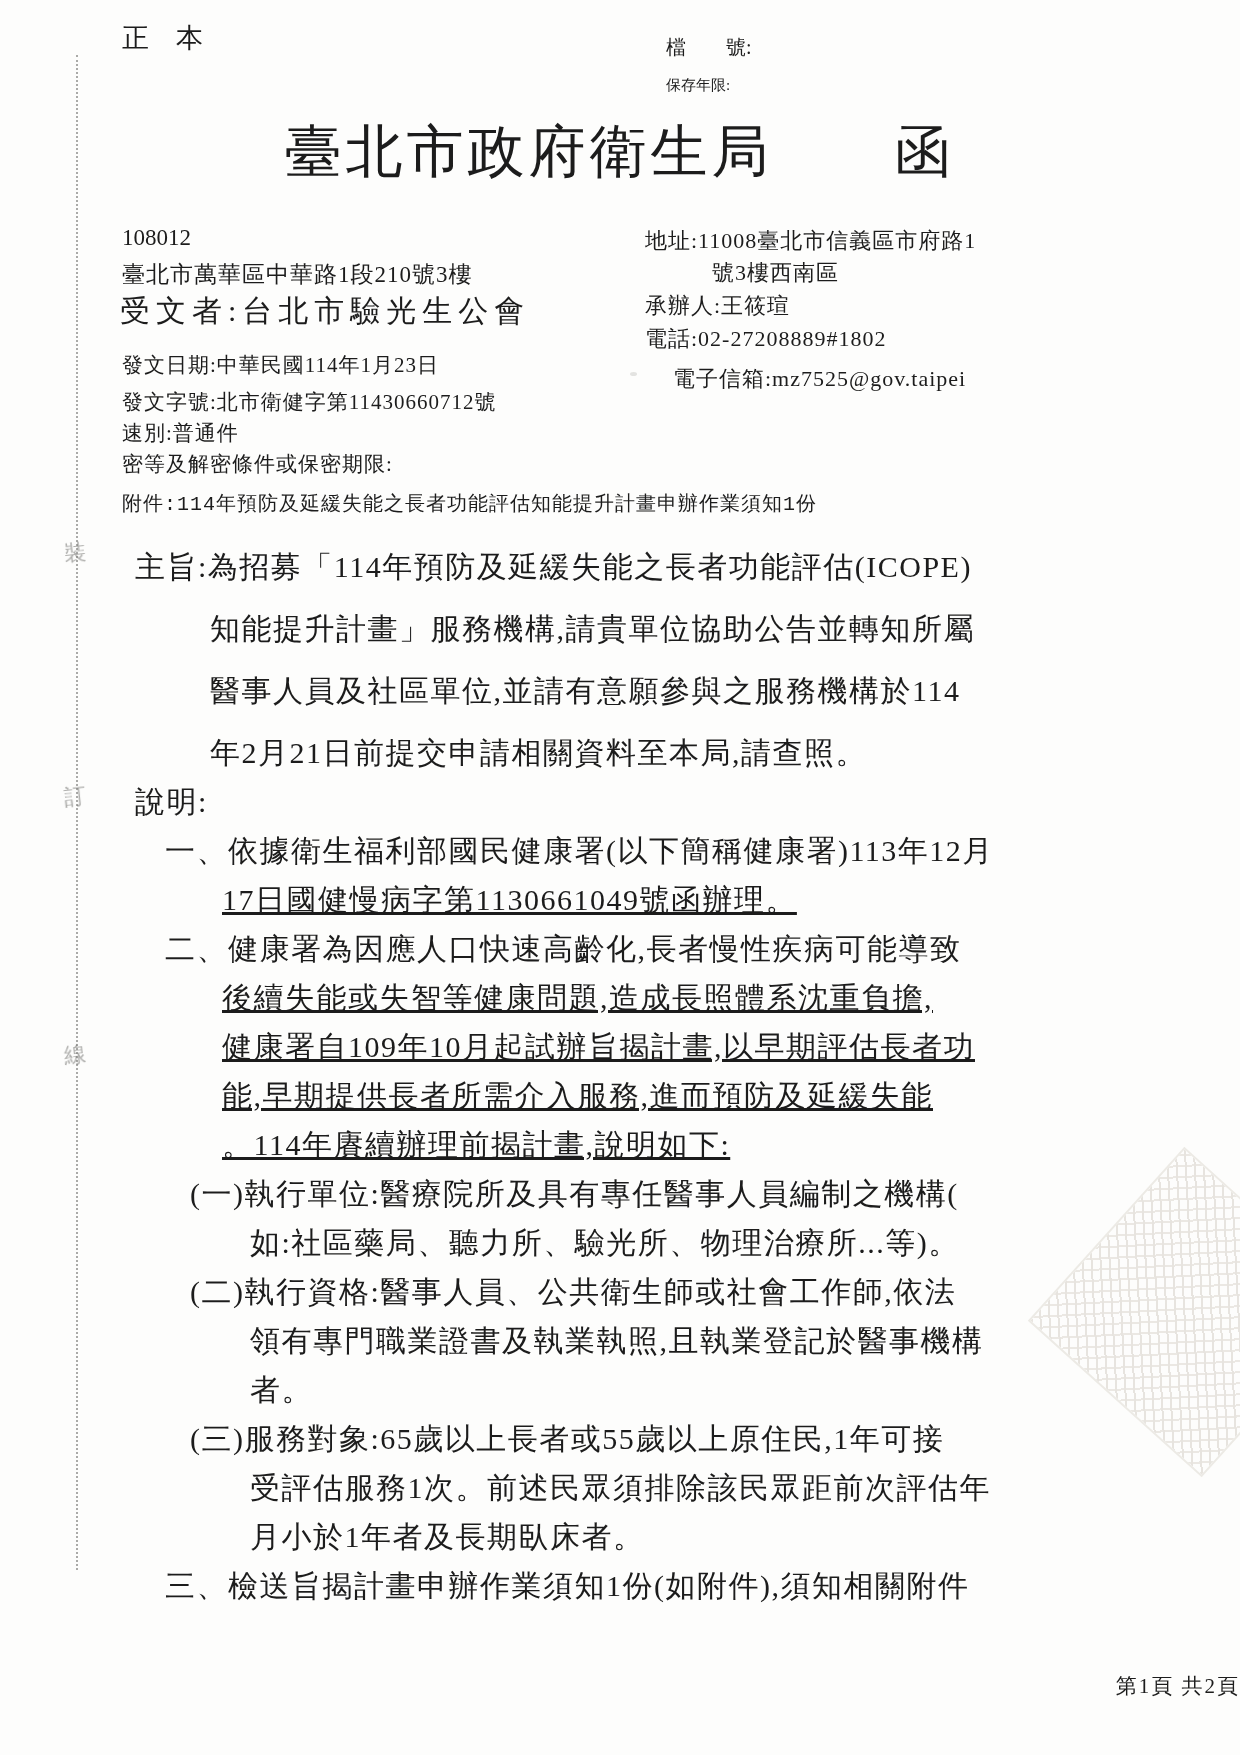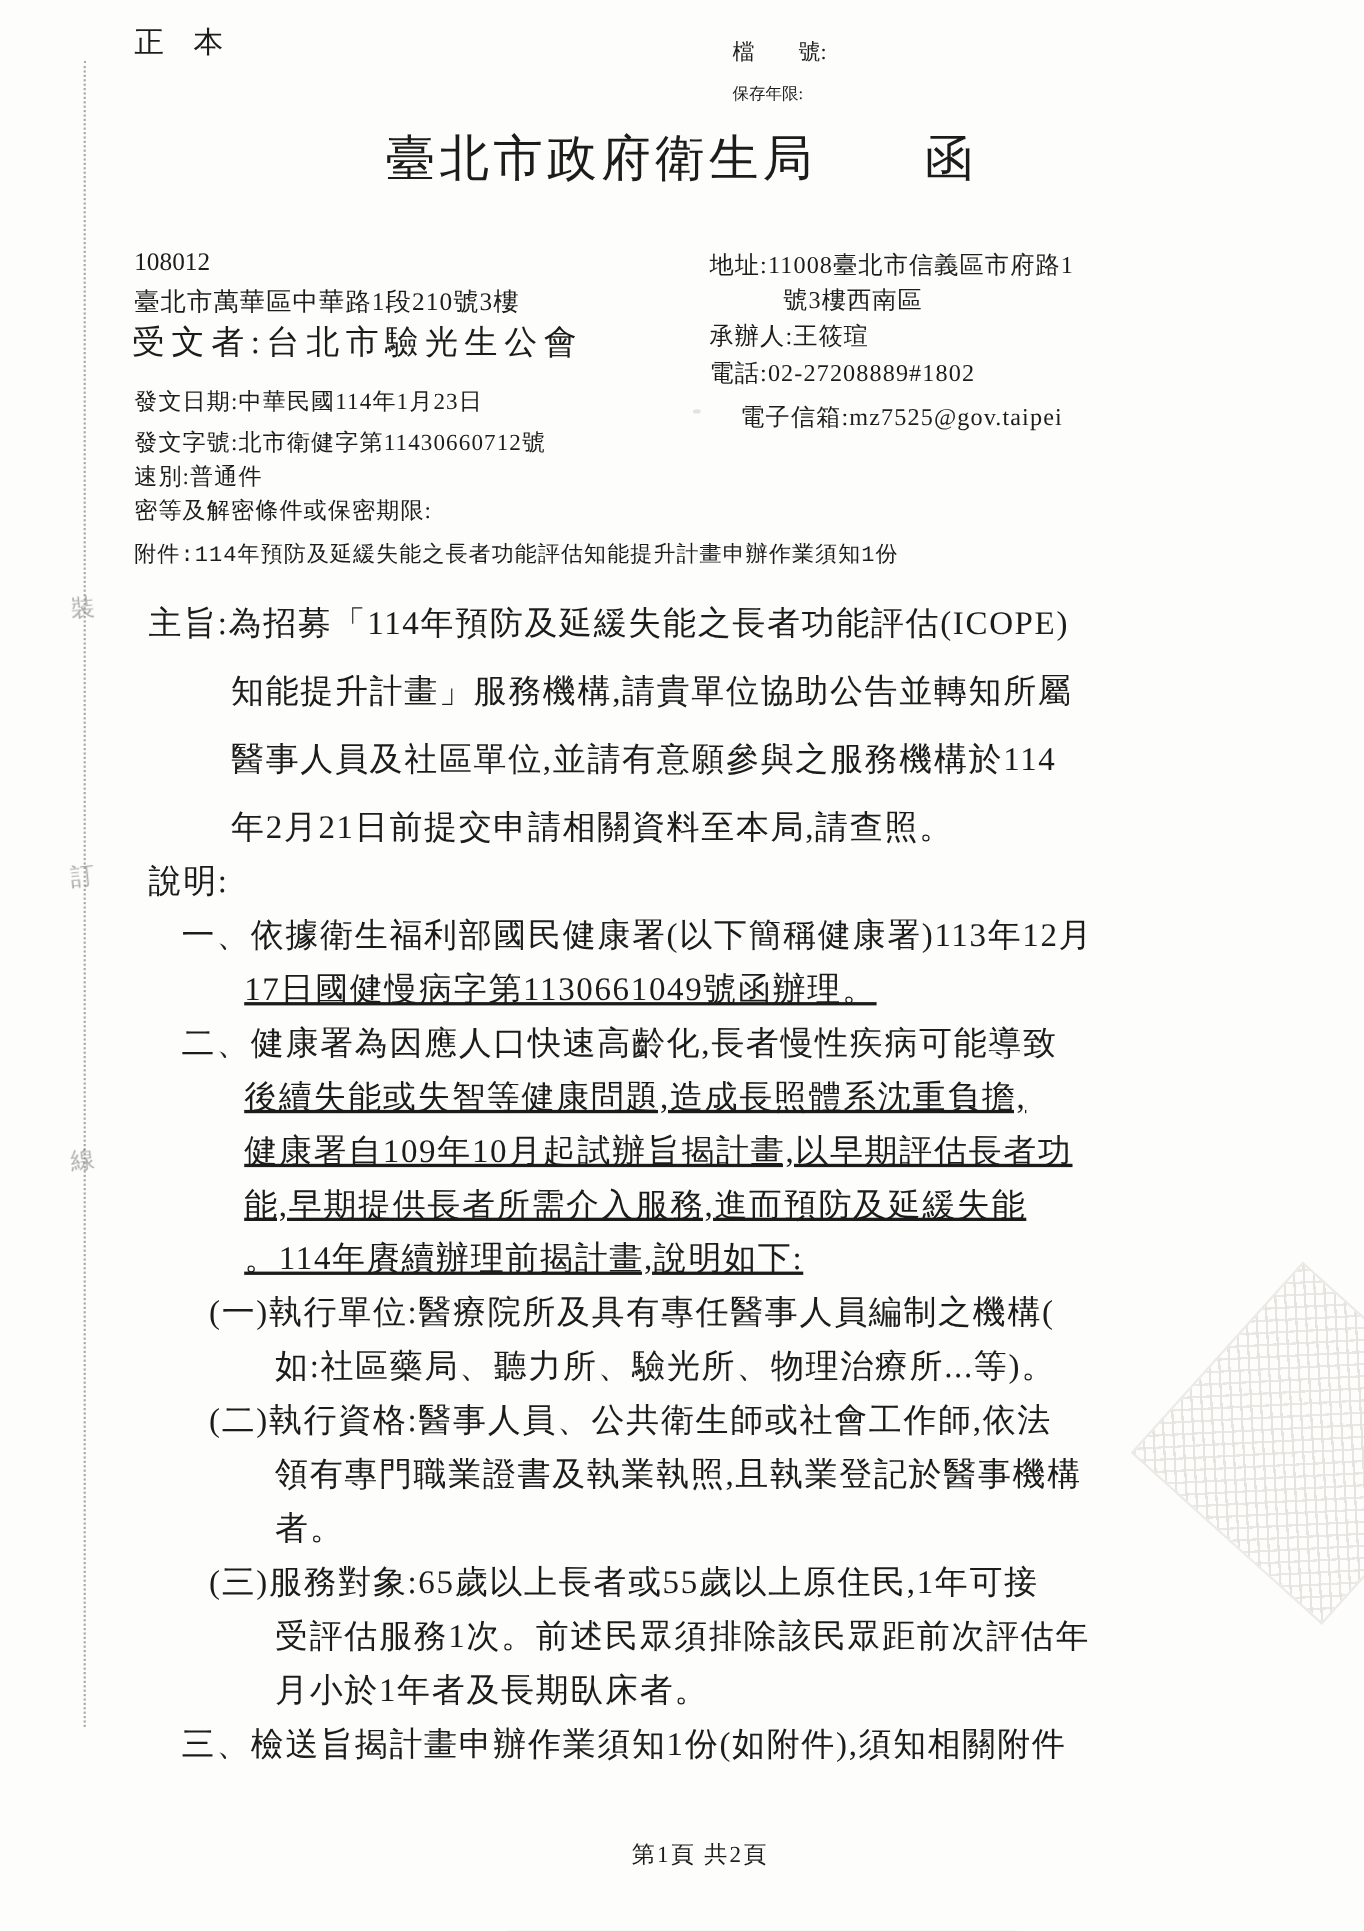--- a/index.html
+++ b/index.html
@@ -14,21 +14,21 @@
     height:1755px;
     margin:0 auto;
     background:#fdfdfc;
     overflow:hidden;
   }
   .abs{position:absolute;white-space:nowrap;}
   
   .copy-type{left:122px;top:20px;font-size:27px;}
   .file-no{left:666px;top:34px;font-size:20px;}
   .retention{left:666px;top:76px;font-size:15px;}
-  .doc-title{left:0;right:0;top:114px;text-align:center;font-size:45px;letter-spacing:4px;}
+  .doc-title{left:0;right:0;top:114px;text-align:center;font-size:57px;letter-spacing:4px;}
   
   .zip{left:122px;top:225px;font-size:23px;}
   .sender-addr{left:122px;top:259px;font-size:23px;letter-spacing:1px;}
   .recipient{left:120px;top:291px;font-size:30px;letter-spacing:6px;}
   
   .meta{left:122px;font-size:21px;letter-spacing:1px;}
   .m0{top:351px;} .m1{top:388px;} .m2{top:419px;} .m3{top:450px;}
   .m4{top:490px;font-size:20px;font-family:Liberation Mono, monospace;}
   
   .rc{left:645px;font-size:22px;letter-spacing:1px;}
@@ -39,21 +39,21 @@
     font-size:30px;line-height:49px;letter-spacing:1.5px;
   }
   .body-block div{white-space:nowrap;}
   .i0{margin-left:13px;}
   .i1{margin-left:88px;margin-top:13px;}
   .i2{margin-left:43px;}
   .i3{margin-left:100px;text-decoration:underline;}
   .i4{margin-left:68px;}
   .i5{margin-left:128px;}
   
-  .footer{left:0;right:0;top:1672px;text-align:center;font-size:21px;letter-spacing:2px;padding-left:33px;}
+  .footer{left:0;right:0;top:1672px;text-align:right;font-size:21px;letter-spacing:2px;padding-left:33px;}
   
   .binding-line{
     position:absolute;left:76px;top:55px;height:1515px;width:0;
     border-left:2px dotted #8f8f8d;opacity:.75;
   }
   .bind-mark{
     position:absolute;left:60px;width:30px;text-align:center;
     font-size:22px;color:#6f6f6c;opacity:.55;
     transform:rotate(-6deg);
     filter:blur(.4px);

